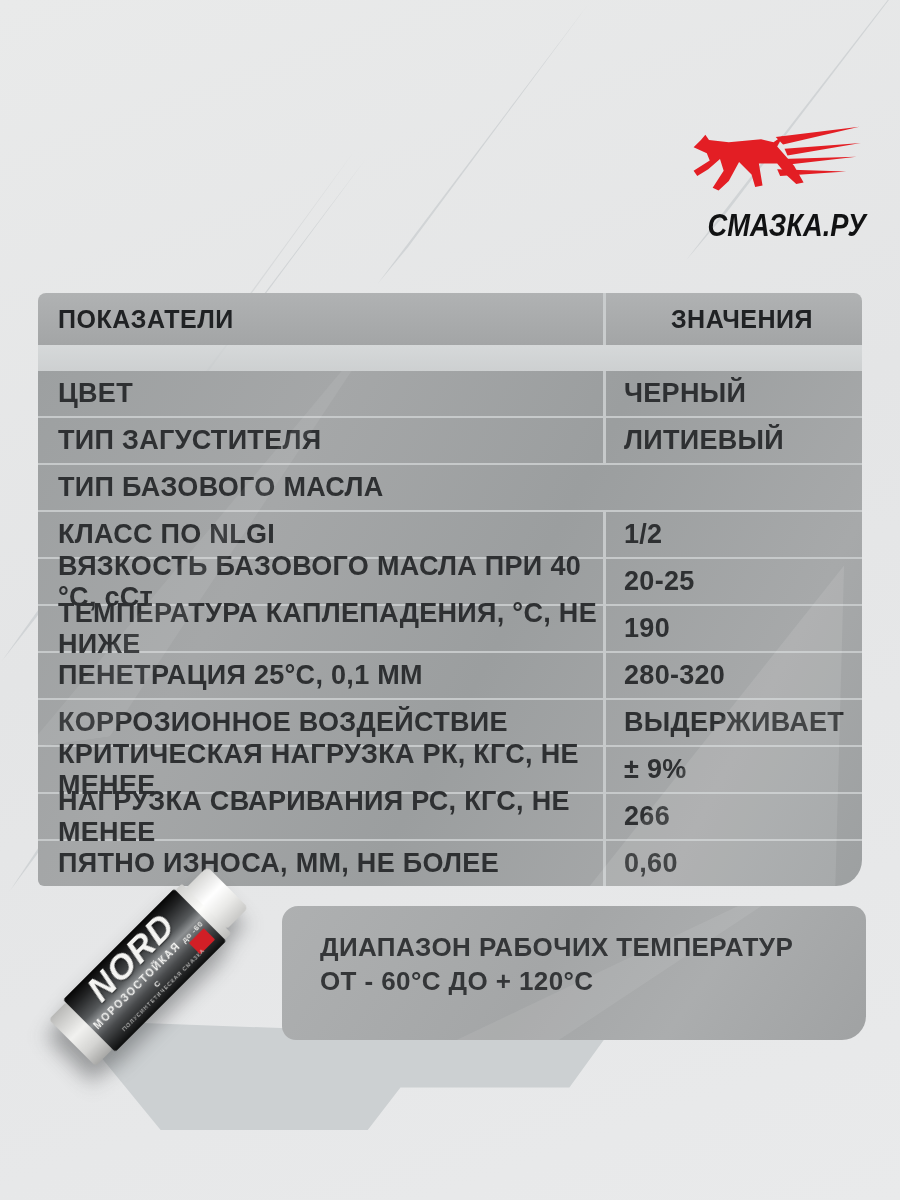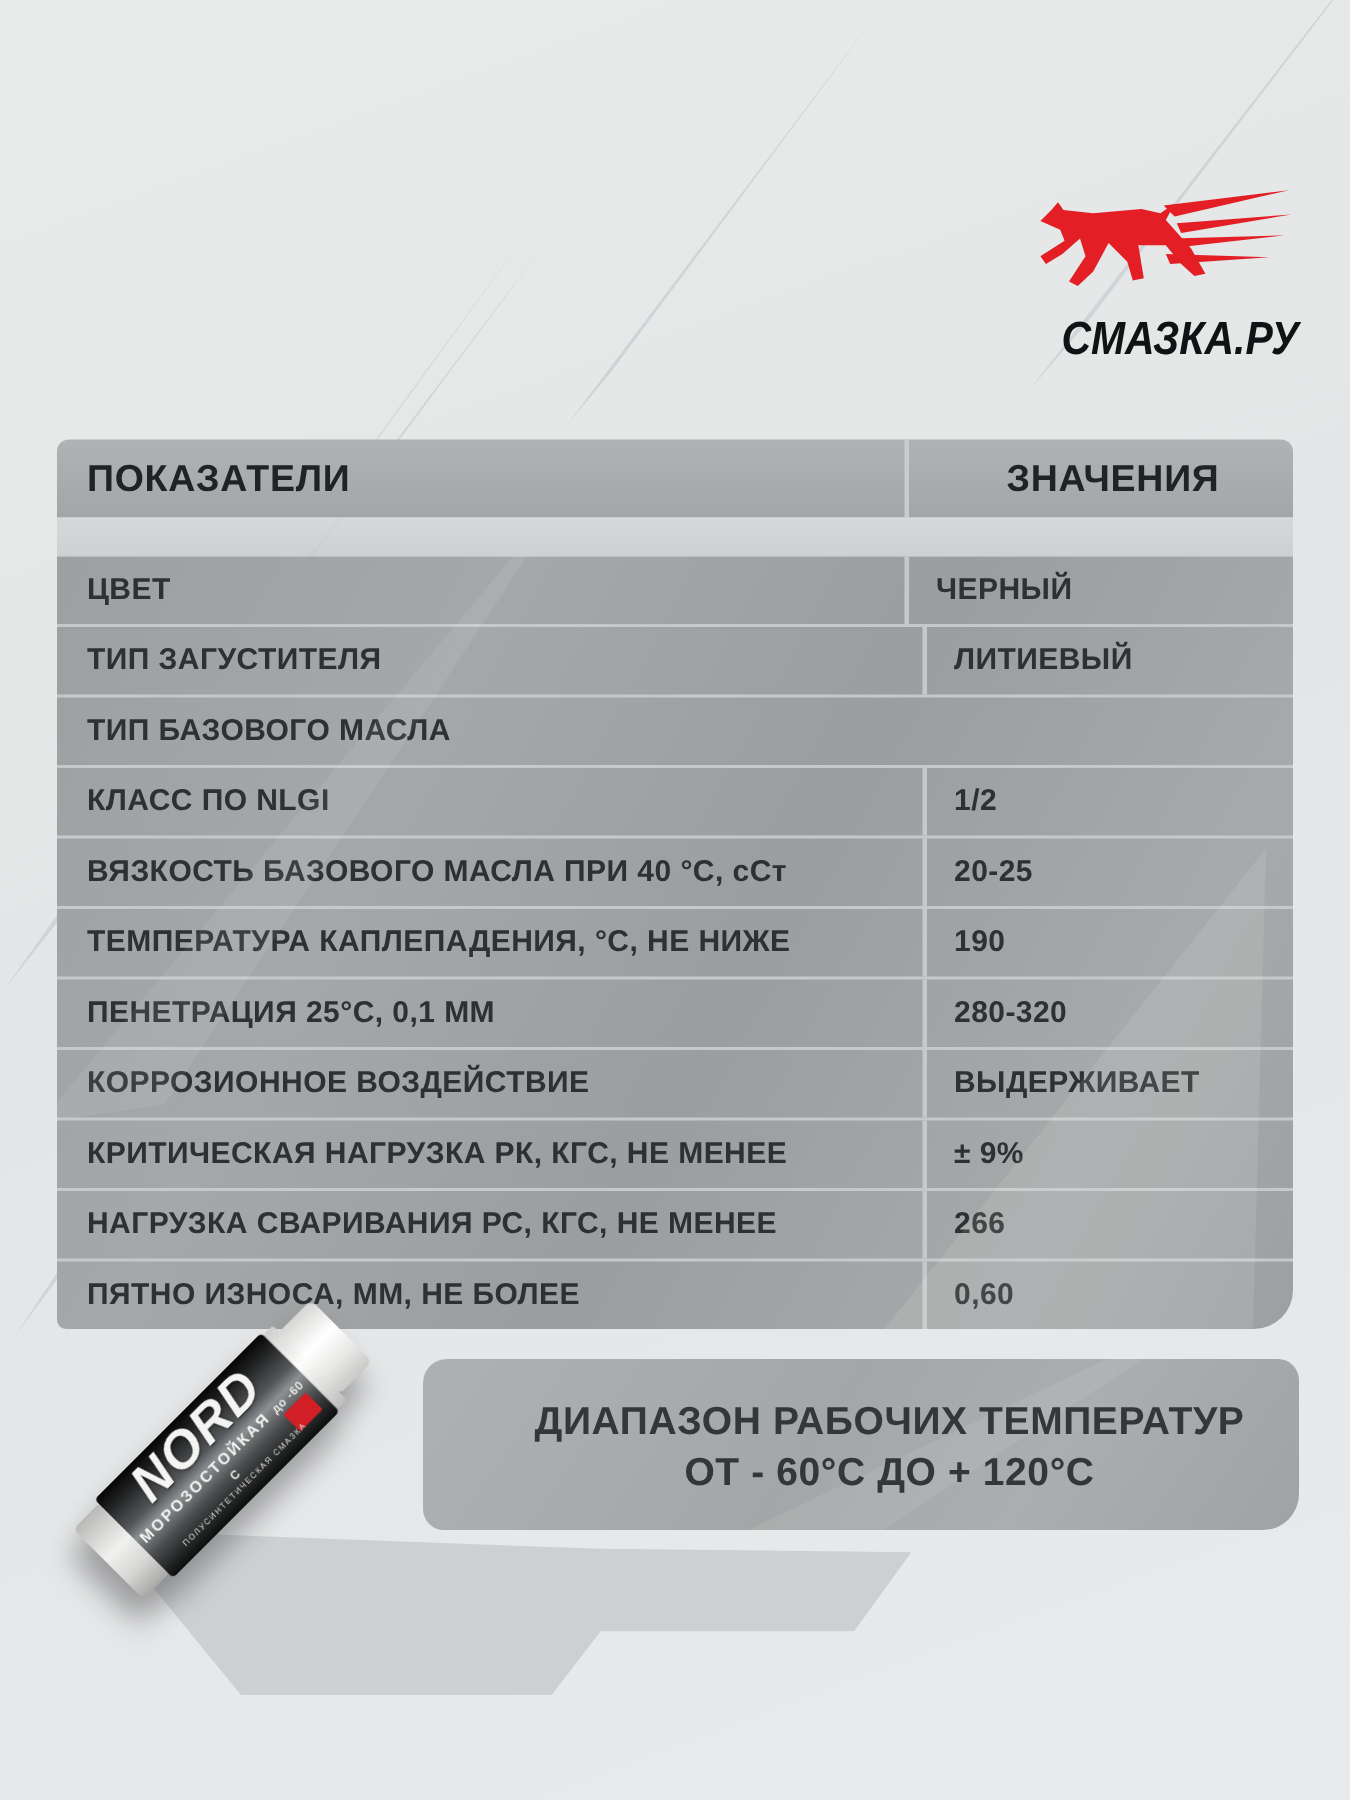--- a/index.html
+++ b/index.html
@@ -45,29 +45,29 @@
   .th-left{width:545px;padding-left:20px;}
   .th-right{flex:1;justify-content:center;border-left:3px solid #c9cccd;padding-left:16px;}
   .tgap{height:26px;background:linear-gradient(180deg,#d3d6d7,#c9cccd);opacity:.85;}
   .tbody{position:relative;overflow:hidden;border-radius:0 0 26px 6px;
     background:linear-gradient(118deg,#9da0a1 0%,#a5a7a8 28%,#9b9e9f 55%,#a7a9aa 82%,#9da0a1 100%);}
   .sheen{position:absolute;right:-60px;top:180px;width:320px;height:480px;pointer-events:none;
     background:rgba(255,255,255,.10);clip-path:polygon(50% 0,100% 100%,0 100%);transform:rotate(20deg);}
   .sheen2{position:absolute;left:-40px;top:-30px;width:420px;height:380px;pointer-events:none;
     background:rgba(255,255,255,.07);clip-path:polygon(0 100%,100% 0,20% 100%);transform:rotate(-8deg);}
   .tr{display:flex;height:45px;}
-  .tr + .tr{border-top:2px solid #c6c9ca;gap:12px;}
-  .td{display:flex;align-items:center;font-size:20px;font-weight:bold;color:#2e3032;letter-spacing:.3px;}
+  .tr + .tr{border-top:2px solid #c6c9ca;}
+  .td{display:flex;align-items:center;font-size:27px;font-weight:bold;color:#2e3032;letter-spacing:.3px;}
   .td-label{width:545px;padding-left:20px;}
   .td-value{flex:1;padding-left:18px;border-left:3px solid #c6c9ca;}
 
   
-  .temp-box{position:absolute;left:282px;top:906px;width:584px;height:114px;z-index:2;
+  .temp-box{position:absolute;left:282px;top:906px;width:584px;height:134px;z-index:2;
     border-radius:16px 14px 24px 14px;overflow:hidden;
-    background:linear-gradient(125deg,#aeb0b1 0%,#a4a6a7 45%,#abadae 70%,#a0a2a3 100%);text-align:center;}
+    background:linear-gradient(125deg,#aeb0b1 0%,#a4a6a7 45%,#abadae 70%,#a0a2a3 100%);}
   .temp-box .sheen3{position:absolute;left:120px;top:-40px;width:420px;height:200px;
     background:rgba(255,255,255,.08);clip-path:polygon(0 100%,100% 0,28% 100%);}
   .temp-text{position:relative;padding:24px 0 0 38px;font-size:26px;font-weight:bold;
     color:#343638;letter-spacing:.4px;line-height:34px;}
 
   
   .tube-wrap{position:absolute;left:111px;top:855px;width:78px;height:220px;z-index:5;
     transform:rotate(45deg);filter:drop-shadow(10px 14px 10px rgba(60,62,64,.45));}
   .cap-top{width:58px;height:30px;margin:0 auto;border-radius:5px 5px 3px 3px;
     background:linear-gradient(90deg,#d6d6d4,#ffffff 40%,#e9e9e7 70%,#c9c9c7);}

